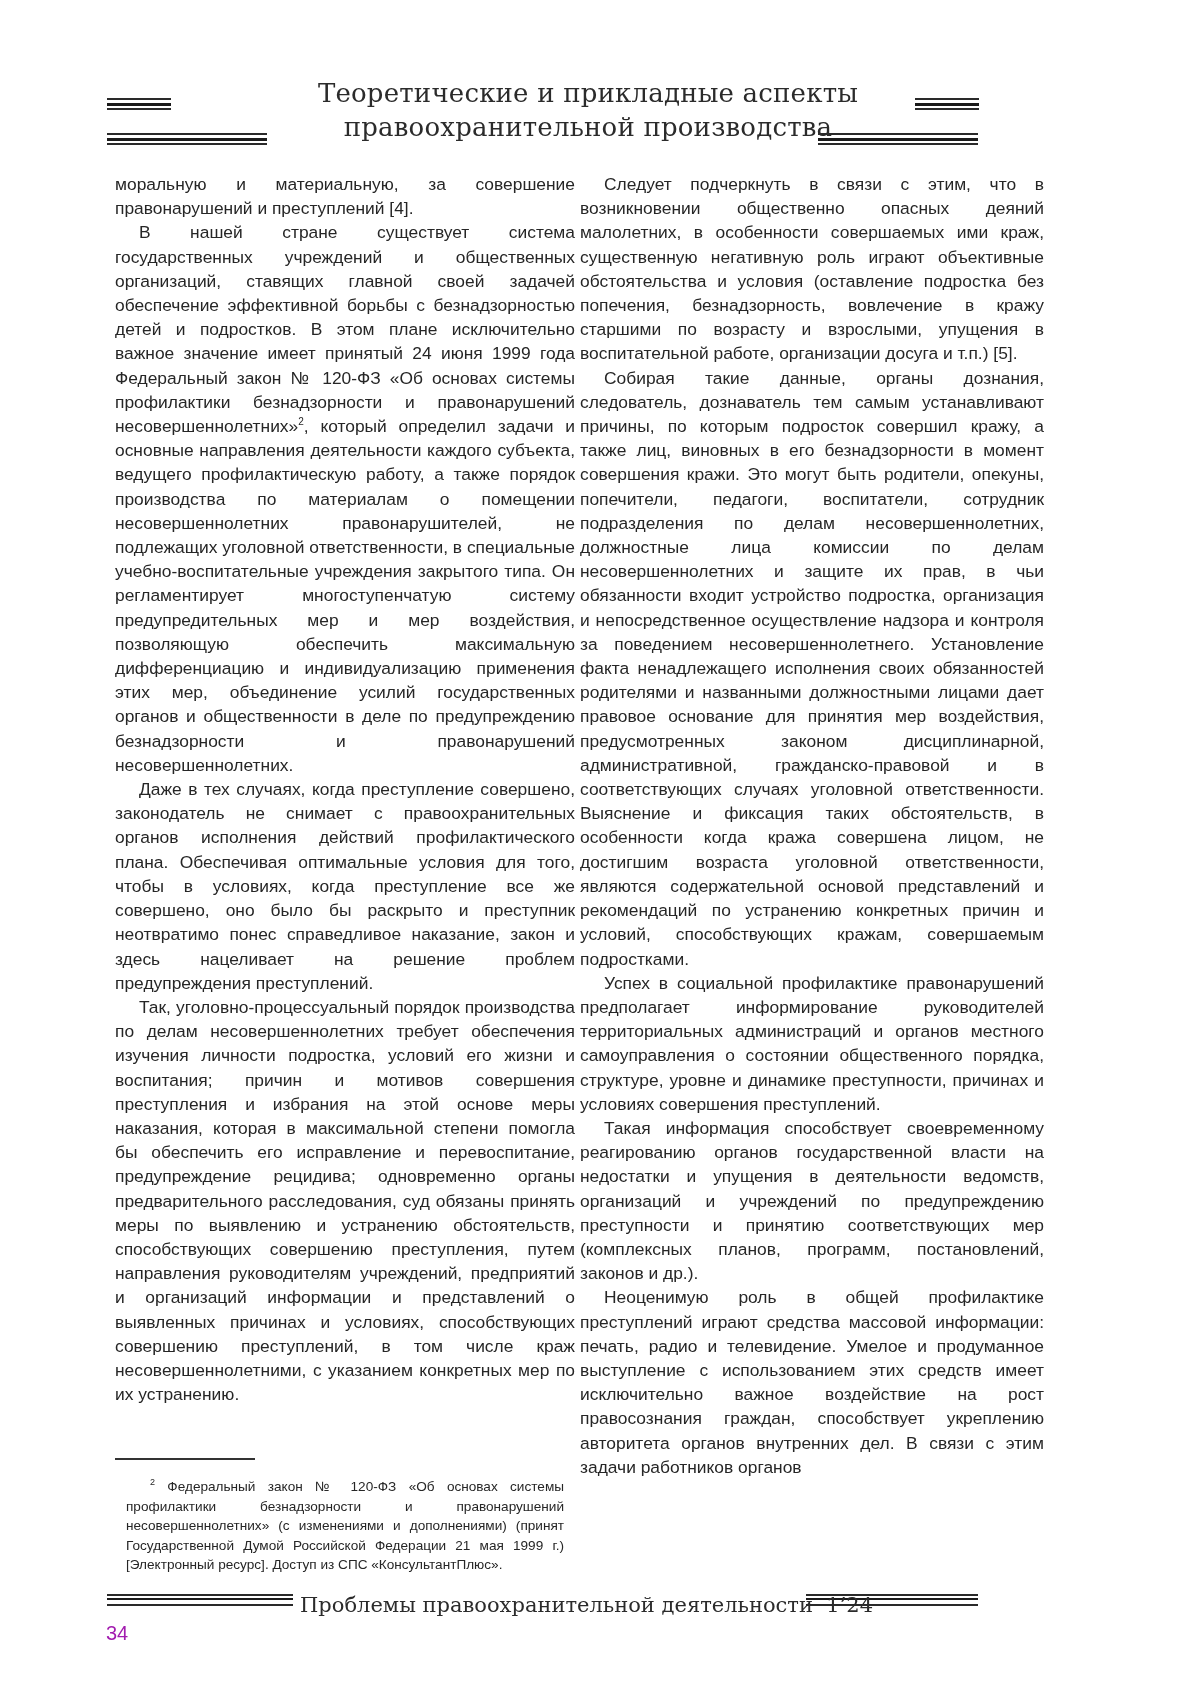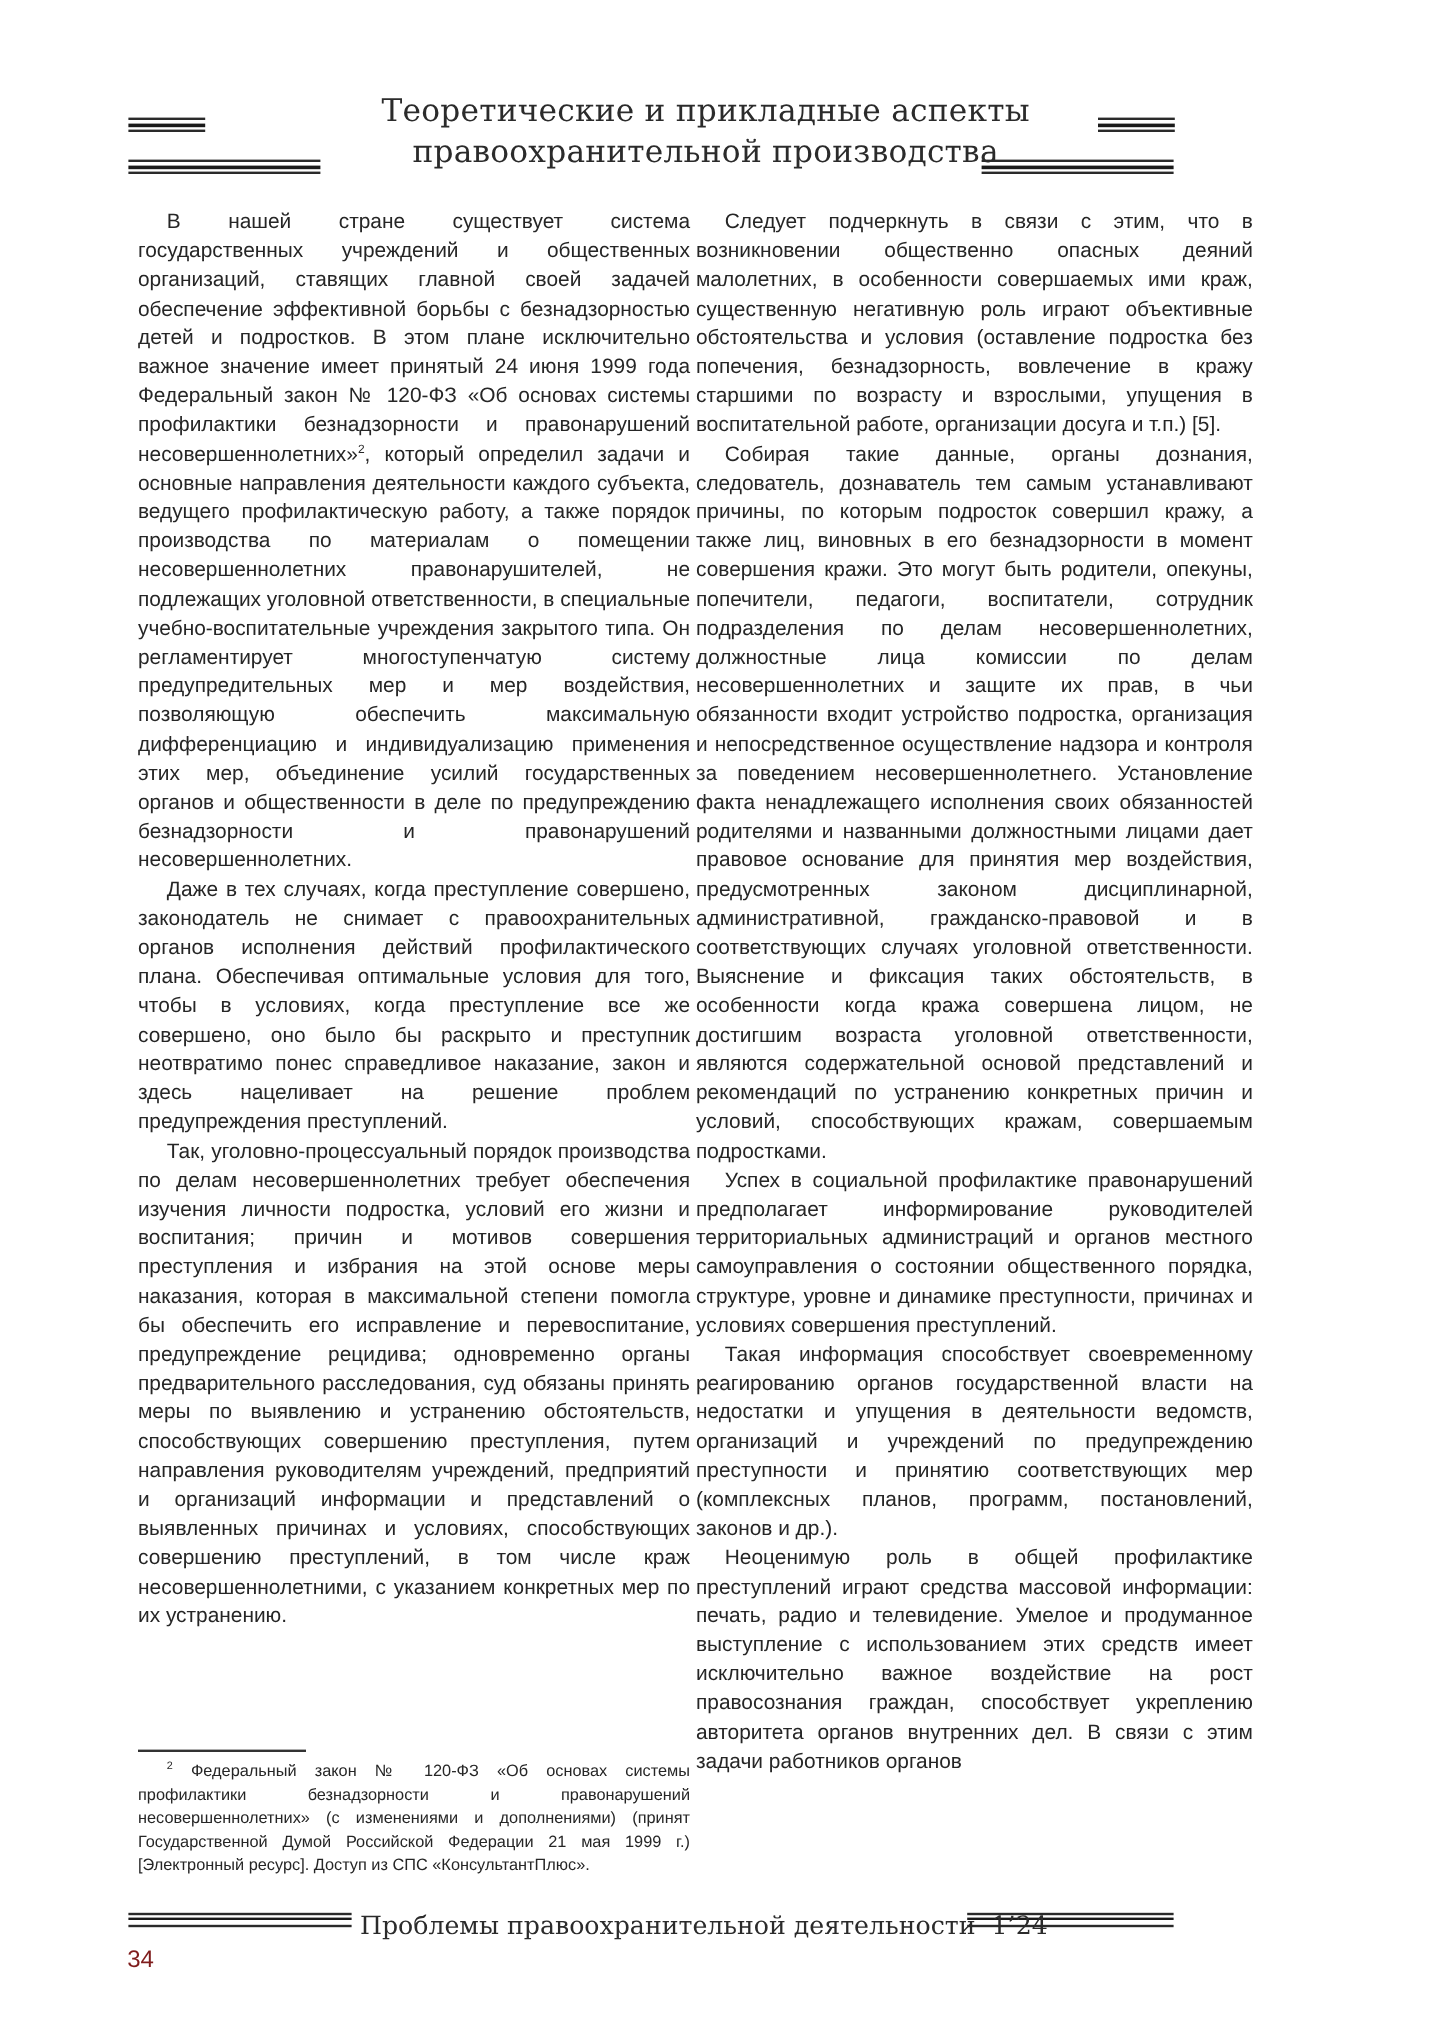--- a/index.html
+++ b/index.html
@@ -14,45 +14,46 @@
   .col { position: absolute; top: 172px; font-family: "Liberation Sans", sans-serif; font-size: 17.4px;
     line-height: 24.2px; text-align: justify; color: #262626; }
   .col p { margin: 0; text-indent: 24px; }
   .col p.noind { text-indent: 0; }
   #col-left { left: 115px; width: 460px; }
   #col-right { left: 580px; width: 464px; }
   sup { font-size: 10px; vertical-align: super; line-height: 0; }
   .fn-sep { position: absolute; left: 115px; top: 1458px; width: 140px; height: 2px; background: #333; }
   .footnote { position: absolute; left: 115px; top: 1466px; width: 460px; font-family: "Liberation Sans", sans-serif;
     font-size: 13.6px; line-height: 19.6px; text-align: justify; color: #262626; }
-  .footnote p { margin: 0; text-indent: 24px; }
+  .footnote p { margin: 11px; text-indent: 24px; }
   .footnote sup { font-size: 9px; }
   .ftr-title { position: absolute; top: 1593px; left: 300px; width: 560px; text-align: center;
     font-family: "DejaVu Serif", "Liberation Serif", serif; font-size: 21px; color: #2b2b2b; }
-  .page-num { position: absolute; left: 106px; top: 1622px; font-family: "Liberation Sans", sans-serif; font-size: 20px; color: #7f1d1d; }
+  .page-num { position: absolute; left: 106px; top: 1622px; font-family: "Liberation Sans", sans-serif; font-size: 20px; color: #a21caf; }
 </style>
 </head>
 <body>
 
 <div class="rule" style="left:107px; top:98px; width:64px;">
     <span></span>
   </div>
 <div class="rule" style="left:915px; top:98px; width:64px;">
     <span></span>
   </div>
 <div class="rule" style="left:107px; top:133px; width:160px;">
     <span></span>
   </div>
 <div class="rule" style="left:818px; top:133px; width:160px;">
     <span></span>
   </div>
 <div class="hdr-title" style="top:78px;">Теоретические и прикладные аспекты</div>
 <div class="hdr-title" style="top:112px;">правоохранительной производства</div>
 
 <div class="col" id="col-left">
+  <p class="noind">моральную и материальную, за совершение правонарушений и преступлений [4].</p>
   <p><span>В нашей стране существует система государственных учреждений и общественных организаций, ставящих главной своей задачей обеспечение эффективной борьбы с безнадзорностью детей и подростков. В этом плане исключительно важное значение имеет принятый 24 июня 1999 года Федеральный закон № 120-ФЗ «Об основах системы профилактики безнадзорности и правонарушений несовершеннолетних»</span><sup>2</sup><span>, который определил задачи и основные направления деятельности каждого субъекта, ведущего профилактическую работу, а также порядок производства по материалам о помещении несовершеннолетних правонарушителей, не подлежащих уголовной ответственности, в специальные учебно-воспитательные учреждения закрытого типа. Он регламентирует многоступенчатую систему предупредительных мер и мер воздействия, позволяющую обеспечить максимальную дифференциацию и индивидуализацию применения этих мер, объединение усилий государственных органов и общественности в деле по предупреждению безнадзорности и правонарушений несовершеннолетних.</span></p>
   <p>Даже в тех случаях, когда преступление совершено, законодатель не снимает с правоохранительных органов исполнения действий профилактического плана. Обеспечивая оптимальные условия для того, чтобы в условиях, когда преступление все же совершено, оно было бы раскрыто и преступник неотвратимо понес справедливое наказание, закон и здесь нацеливает на решение проблем предупреждения преступлений.</p>
   <p>Так, уголовно-процессуальный порядок производства по делам несовершеннолетних требует обеспечения изучения личности подростка, условий его жизни и воспитания; причин и мотивов совершения преступления и избрания на этой основе меры наказания, которая в максимальной степени помогла бы обеспечить его исправление и перевоспитание, предупреждение рецидива; одновременно органы предварительного расследования, суд обязаны принять меры по выявлению и устранению обстоятельств, способствующих совершению преступления, путем направления руководителям учреждений, предприятий и организаций информации и представлений о выявленных причинах и условиях, способствующих совершению преступлений, в том числе краж несовершеннолетними, с указанием конкретных мер по их устранению.</p>
 </div>
 
 <div class="fn-sep"></div>
 <div class="footnote">
   <p><sup>2</sup> <span>Федеральный закон № 120-ФЗ «Об основах системы профилактики безнадзорности и правонарушений несовершеннолетних» (с изменениями и дополнениями) (принят Государственной Думой Российской Федерации 21 мая 1999 г.) [Электронный ресурс]. Доступ из СПС «КонсультантПлюс».</span></p>
 </div>
 

